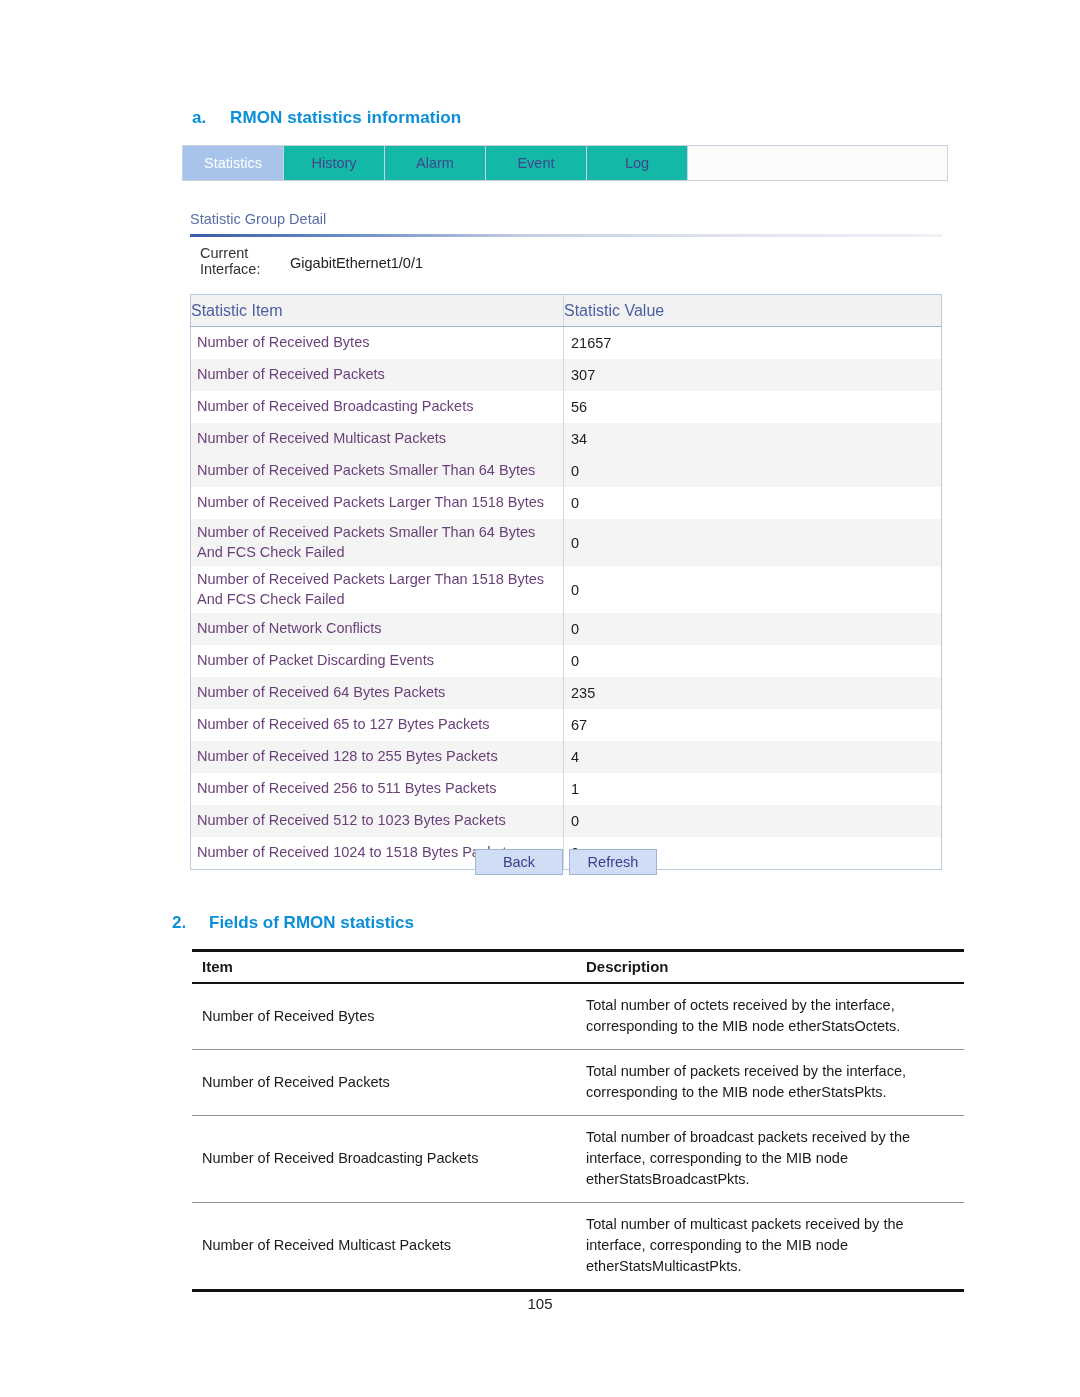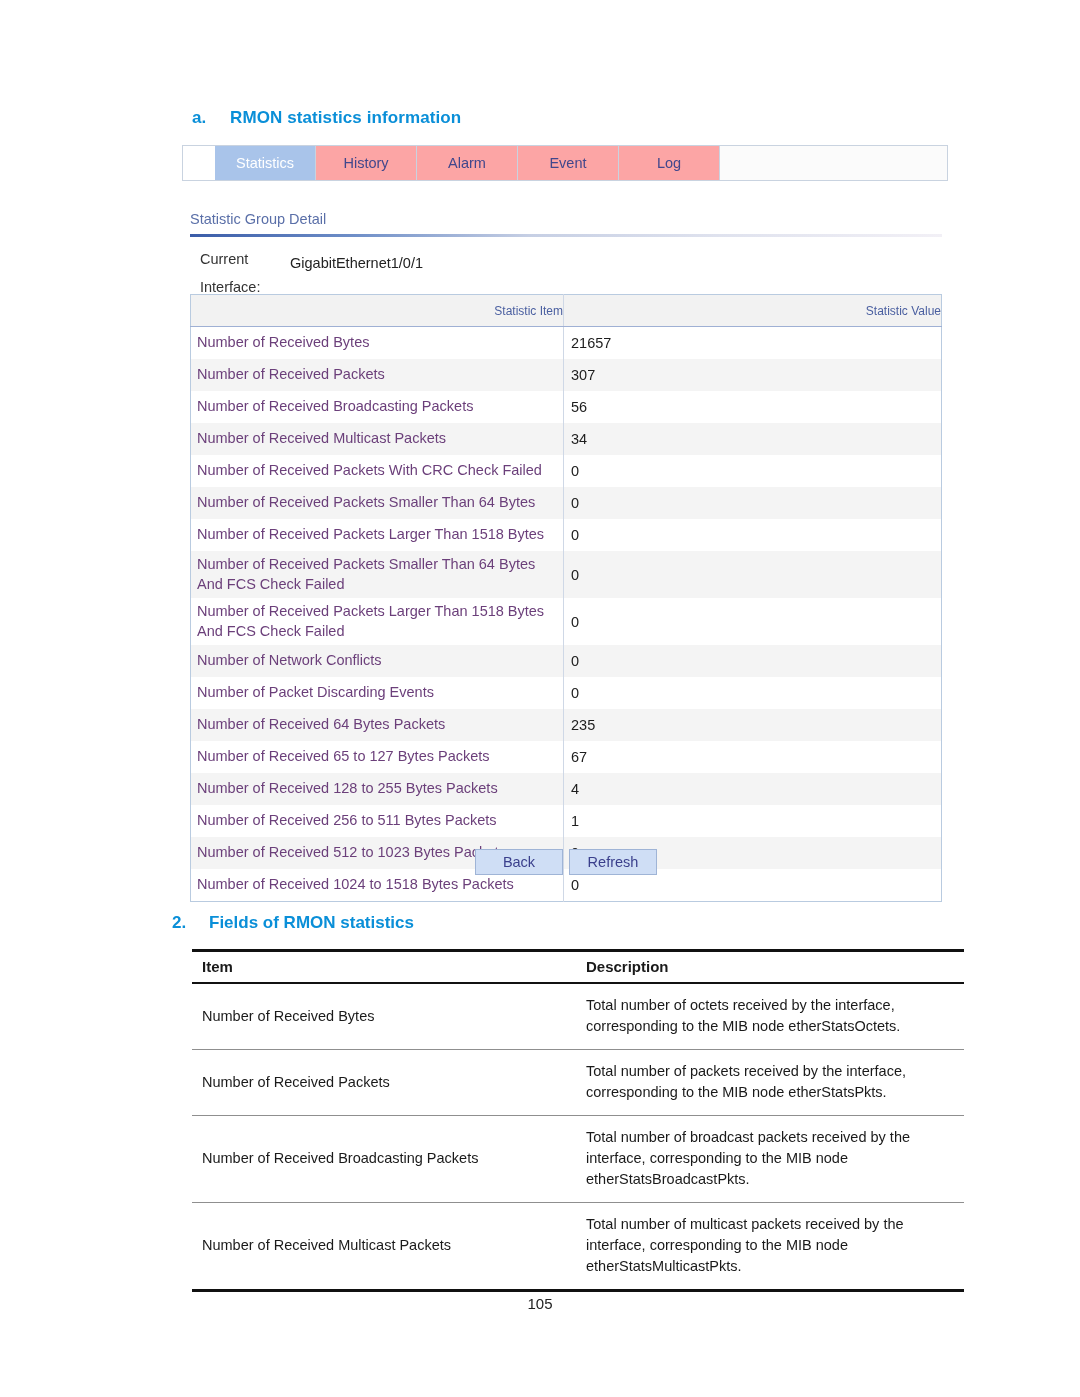--- a/index.html
+++ b/index.html
@@ -41,30 +41,29 @@
     width: 766px;
   }
 
   
   .tabbar {
     display: flex;
     height: 36px;
     border: 1px solid #c9d3e0;
     box-sizing: border-box;
     background: #ffffff;
-    padding-left: 32px;
   }
   .tab {
     width: 101px;
     display: flex;
     align-items: center;
     justify-content: center;
     font-size: 14.5px;
     color: #41478c;
-    background: #fca5a5;
+    background: #14b8a6;
     border-right: 1px solid #c9d3e0;
     box-sizing: border-box;
     height: 100%;
   }
   .tab.active {
     background: #a9c4ea;
     color: #ffffff;
   }
   .tab-filler {
     flex: 1;
@@ -96,21 +95,21 @@
     width: 752px;
     height: 44px;
   }
   .iface-label {
     position: absolute;
     left: 10px;
     top: 0px;
     width: 78px;
     font-size: 14.5px;
     color: #333333;
-    line-height: 28px;
+    line-height: 16px;
   }
   .iface-value {
     position: absolute;
     left: 100px;
     top: 10px;
     font-size: 14.5px;
     color: #222;
   }
 
   
@@ -125,24 +124,24 @@
     background: #fff;
   }
   .stats-table th, .stats-table td {
     padding: 0;
     margin: 0;
   }
   .stats-thead th {
     background: #f2f2f2;
     color: #4a5fa0;
     font-weight: normal;
-    font-size: 12px;
+    font-size: 16px;
     height: 31px;
     border-bottom: 1.5px solid #9fb0d4;
-    text-align: right;
+    text-align: left;
   }
   .stats-thead th.col-item { width: 372px; border-right: 1px solid #cfd8e6; }
   .stats-row td {
     font-size: 14.5px;
     vertical-align: middle;
     height: 24px;
   }
   .stats-row td.item {
     color: #6b3f7a;
     padding: 4px 0 4px 6px;
@@ -279,24 +278,20 @@
         <td class="value">307</td>
       </tr>
       <tr class="stats-row">
         <td class="item">Number of Received Broadcasting Packets</td>
         <td class="value">56</td>
       </tr>
       <tr class="stats-row alt">
         <td class="item">Number of Received Multicast Packets</td>
         <td class="value">34</td>
       </tr>
-      <tr class="stats-row">
-        <td class="item">Number of Received Packets With CRC Check Failed</td>
-        <td class="value">0</td>
-      </tr>
       <tr class="stats-row alt">
         <td class="item">Number of Received Packets Smaller Than 64 Bytes</td>
         <td class="value">0</td>
       </tr>
       <tr class="stats-row">
         <td class="item">Number of Received Packets Larger Than 1518 Bytes</td>
         <td class="value">0</td>
       </tr>
       <tr class="stats-row alt">
         <td class="item">Number of Received Packets Smaller Than 64 Bytes And FCS Check Failed</td>

